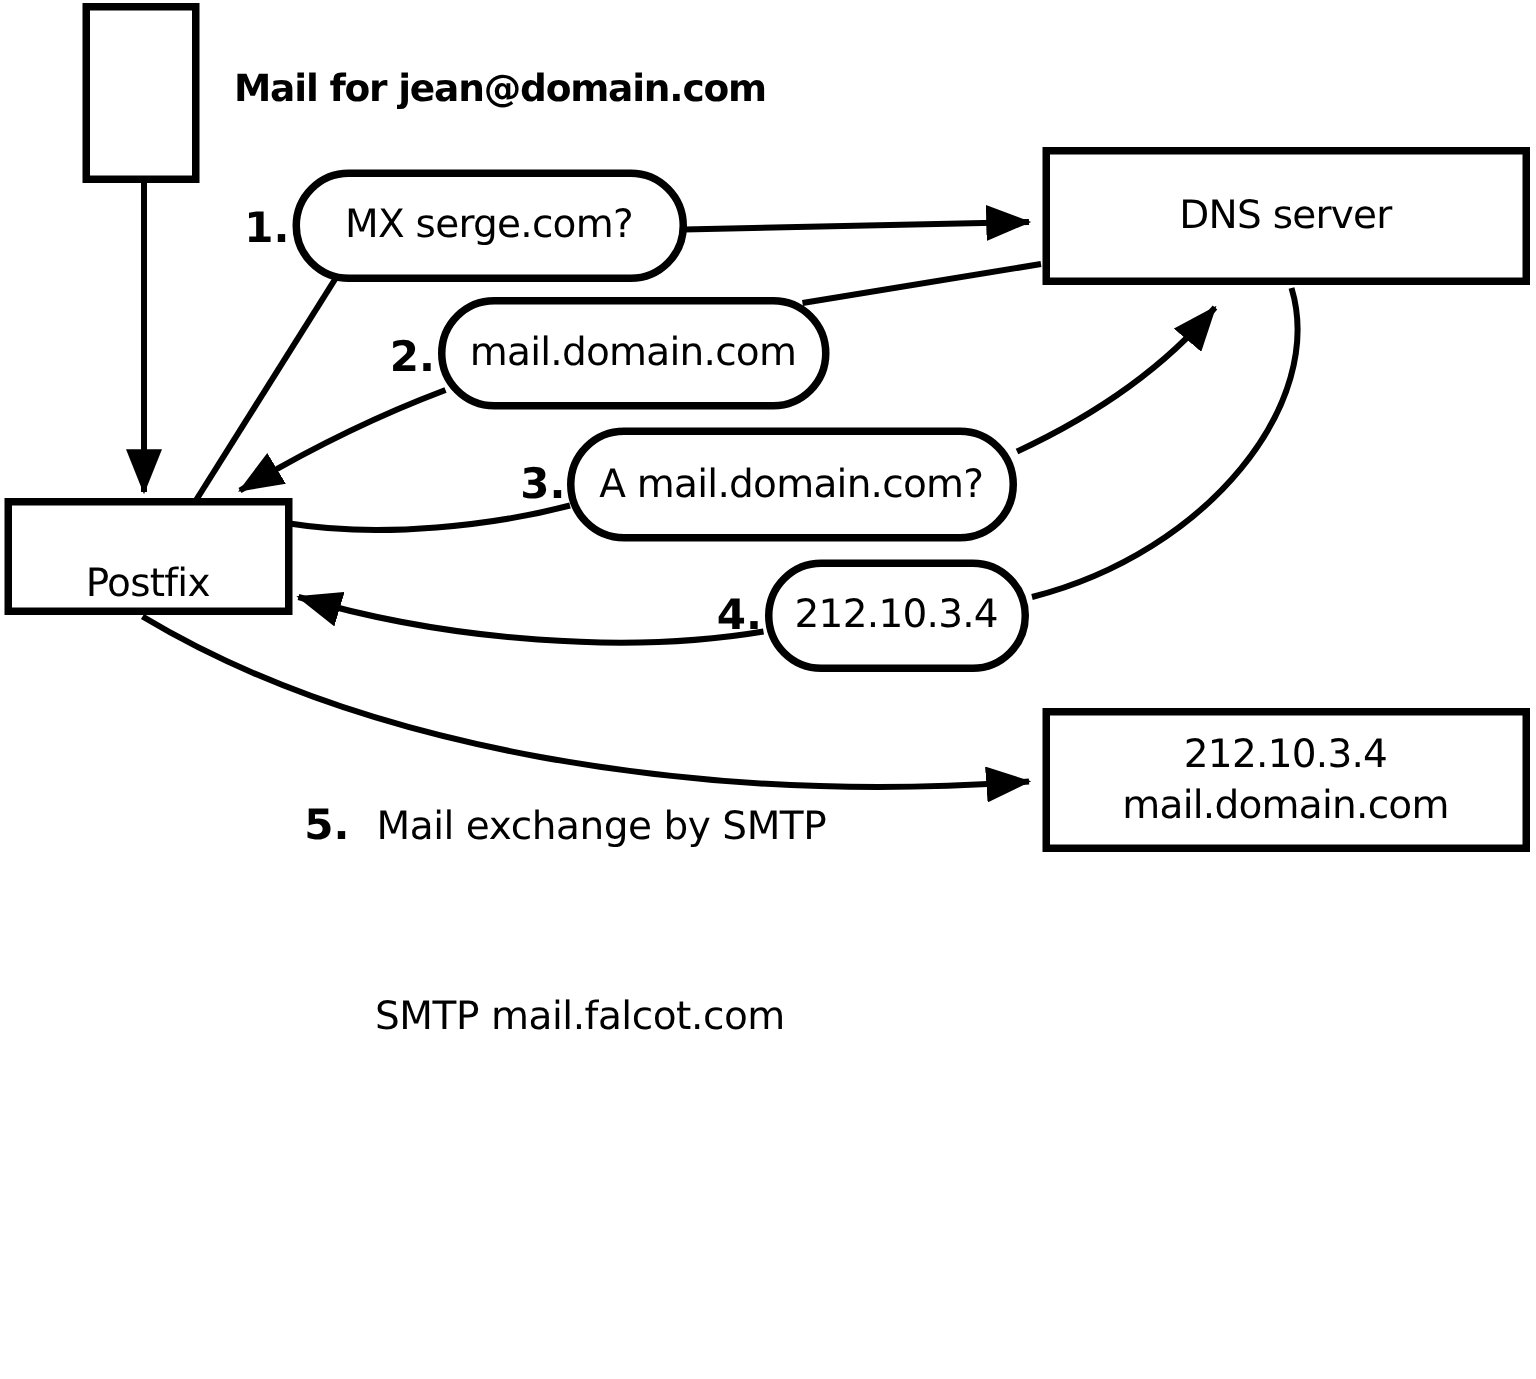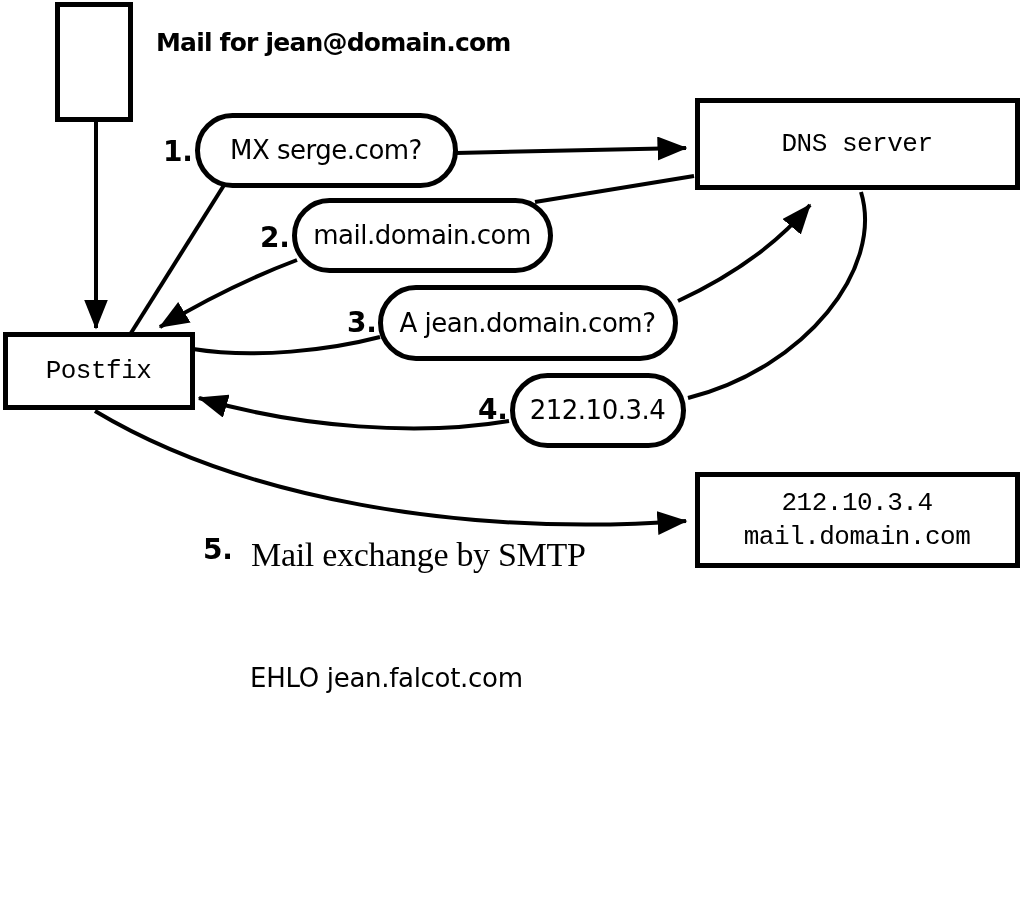--- a/index.html
+++ b/index.html
@@ -4,26 +4,26 @@
 <style>
   html,body{margin:0;padding:0;background:#ffffff;}
   #stage{
     position:relative;width:1024px;height:919px;background:#ffffff;
     font-family:"DejaVu Sans","Liberation Sans",sans-serif;color:#000;
     overflow:hidden;
   }
   #stage svg{position:absolute;left:0;top:0;}
   .t{position:absolute;white-space:pre;}
   .node-label{display:flex;align-items:center;justify-content:center;text-align:center;
-    font-size:26px;letter-spacing:-0.5px;font-family:Liberation Mono, monospace;}
+    font-size:26px;letter-spacing:-0.5px;}
   .pill-label{display:flex;align-items:center;justify-content:center;
     font-size:26px;letter-spacing:-0.5px;}
   .num{font-weight:bold;font-size:28px;line-height:30px;width:44px;text-align:right;}
   .note{font-size:25px;font-weight:bold;letter-spacing:-0.8px;}
-  .step5-label{font-size:34px;letter-spacing:-0.3px;font-family:Liberation Serif, serif;}
+  .step5-label{font-size:26px;letter-spacing:-0.3px;}
   .server-label{flex-direction:column;line-height:34px;}
   #smtp{font-size:26px;line-height:32.6px;letter-spacing:-0.3px;}
   .smtp-line{min-height:32.6px;}
 </style>
 </head>
 <body>
 
 <div id="stage">
 
   <svg width="1024" height="919" viewBox="0 0 1024 919">
@@ -57,48 +57,48 @@
       <rect x="697.5" y="100.5" width="320" height="87"></rect>
       <rect x="697.5" y="474.5" width="320" height="91"></rect>
 
       <rect x="197.5" y="115.5" width="258" height="70" rx="35"></rect>
       <rect x="294.5" y="200.5" width="256" height="70" rx="35"></rect>
       <rect x="380.5" y="287.5" width="295" height="71" rx="35.5"></rect>
       <rect x="512.5" y="375.5" width="171" height="70" rx="35"></rect>
     </g>
   </svg>
 
-  <div class="t note" style="left:156px;top:28px;">Mail for jean@domain.com</div>
+  <div class="t note" style="left:156px;top:44px;">Mail for jean@domain.com</div>
 
-  <div class="t node-label" style="left:5px;top:334px;width:187px;height:73px;">Postfix</div>
+  <div class="t node-label" style="left:5px;top:352px;width:187px;height:73px;">Postfix</div>
 
   <div class="t node-label" style="left:697px;top:100px;width:320px;height:87px;">DNS server</div>
 
   <div class="t node-label server-label" style="left:697px;top:474px;width:320px;height:91px;">
     <div>212.10.3.4</div>
     <div>mail.domain.com</div>
   </div>
 
   <div class="t num" style="left:149px;top:137px;">1.</div>
   <div class="t pill-label" style="left:197px;top:115px;width:258px;height:70px;">MX serge.com?</div>
 
   <div class="t num" style="left:246px;top:223px;">2.</div>
   <div class="t pill-label" style="left:294px;top:200px;width:256px;height:70px;">mail.domain.com</div>
 
   <div class="t num" style="left:333px;top:308px;">3.</div>
-  <div class="t pill-label" style="left:380px;top:287px;width:295px;height:71px;">A jean.domain.com?</div>
+  <div class="t pill-label" style="left:380px;top:287px;width:295px;height:71px;">A mail.domain.com?</div>
 
   <div class="t num" style="left:464px;top:395px;">4.</div>
   <div class="t pill-label" style="left:512px;top:375px;width:171px;height:70px;">212.10.3.4</div>
 
   <div class="t num" style="left:189px;top:535px;">5.</div>
   <div class="t step5-label" style="left:251px;top:536px;">Mail exchange by SMTP</div>
 
   <div id="smtp" class="t" style="left:250px;top:597px;">
-    <div class="smtp-line">EHLO jean.falcot.com</div>
+    <div class="smtp-line">SMTP mail.falcot.com</div>
     
     
     
     
     
     
     
   </div>
 
 </div>

